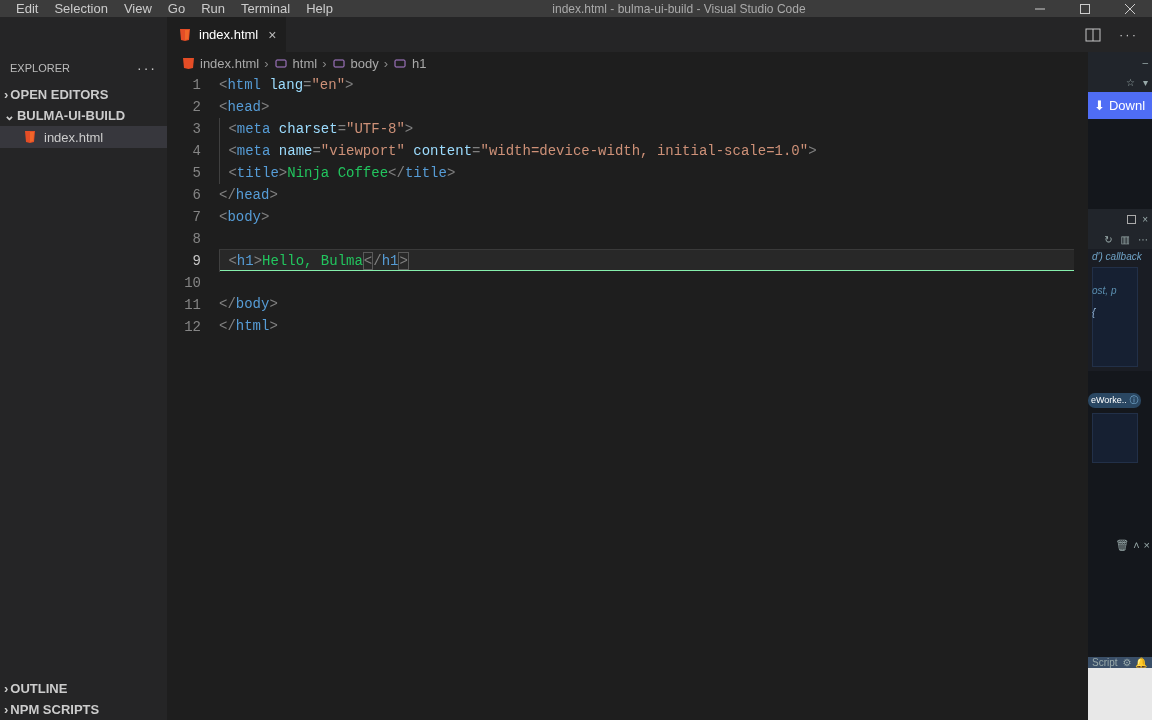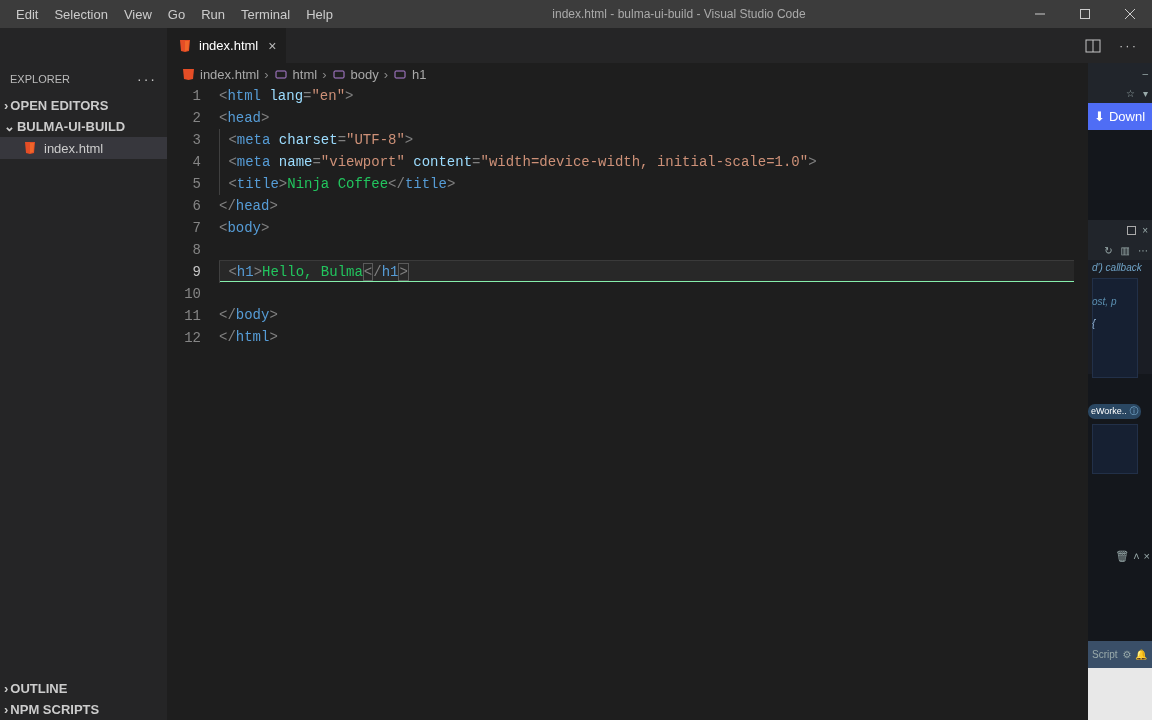--- a/index.html
+++ b/index.html
@@ -8,21 +8,21 @@
   font-size: 13px;
   background: #1e1e1e;
   color: #cccccc;
   width: 1152px;
   height: 720px;
   overflow: hidden;
   display: flex;
   flex-direction: column;
 }
 .titlebar {
-  height: 28px;
+  height: 17px;
   background: #3c3c3c;
   display: flex;
   align-items: center;
   padding: 0 0 0 8px;
   color: #cccccc;
   font-size: 13px;
 }
 .menu { display: flex; gap: 0; }
 .menu-item { padding: 4px 8px; cursor: pointer; }
 .title-center {
@@ -255,21 +255,21 @@
 .rp-pill {
   position: absolute;
   background: #2a4762;
   color: #fff;
   font-size: 9px;
   padding: 1px 3px;
   border-radius: 7px;
 }
 .rp-footer-pill {
   background: #3a4f68;
-  padding: 8px 4px;
+  padding: 0 4px;
   display: flex;
   align-items: center;
   gap: 4px;
   font-size: 10px;
 }
 .rp-bottom-icons {
   position: absolute;
   right: 2px;
   display: flex;
   gap: 4px;

